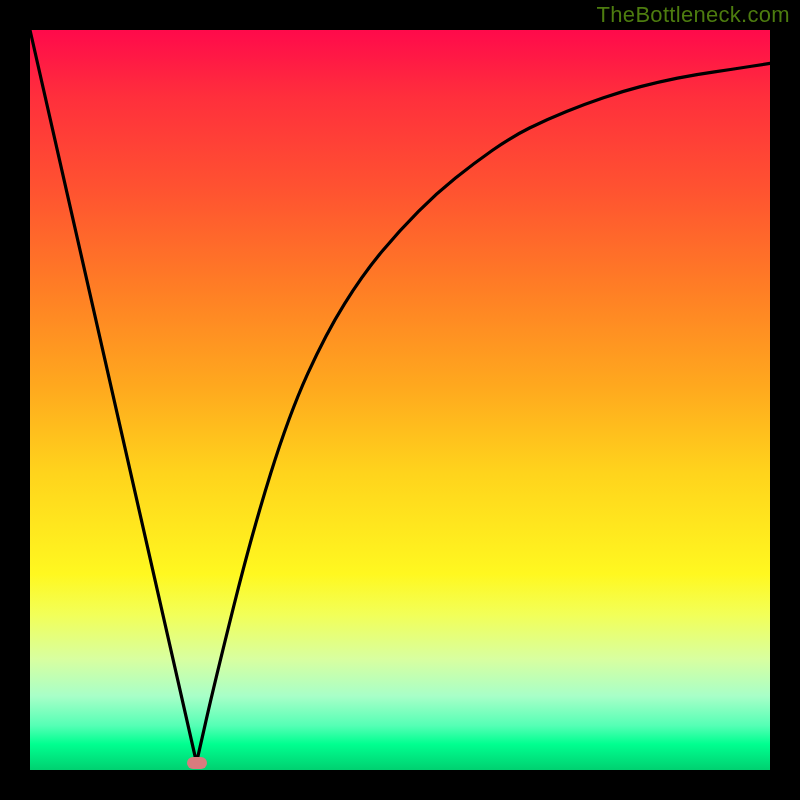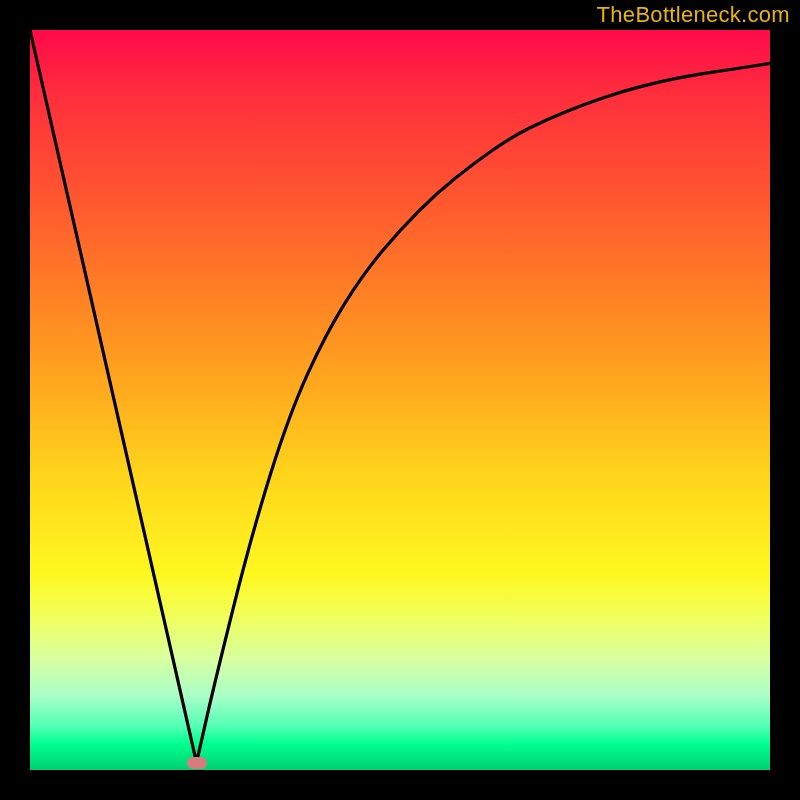--- a/index.html
+++ b/index.html
@@ -14,21 +14,21 @@
   .outer {
     width: 800px;
     height: 800px;
     background: #000;
     position: relative;
   }
   .attribution {
     position: absolute;
     top: 2px;
     right: 10px;
-    color: #eab308;
+    color: #4d7c0f;
     font-size: 22px;
     font-weight: 500;
     letter-spacing: 0.3px;
     z-index: 5;
   }
   .plot-frame {
     position: absolute;
     left: 30px;
     top: 30px;
     width: 740px;

